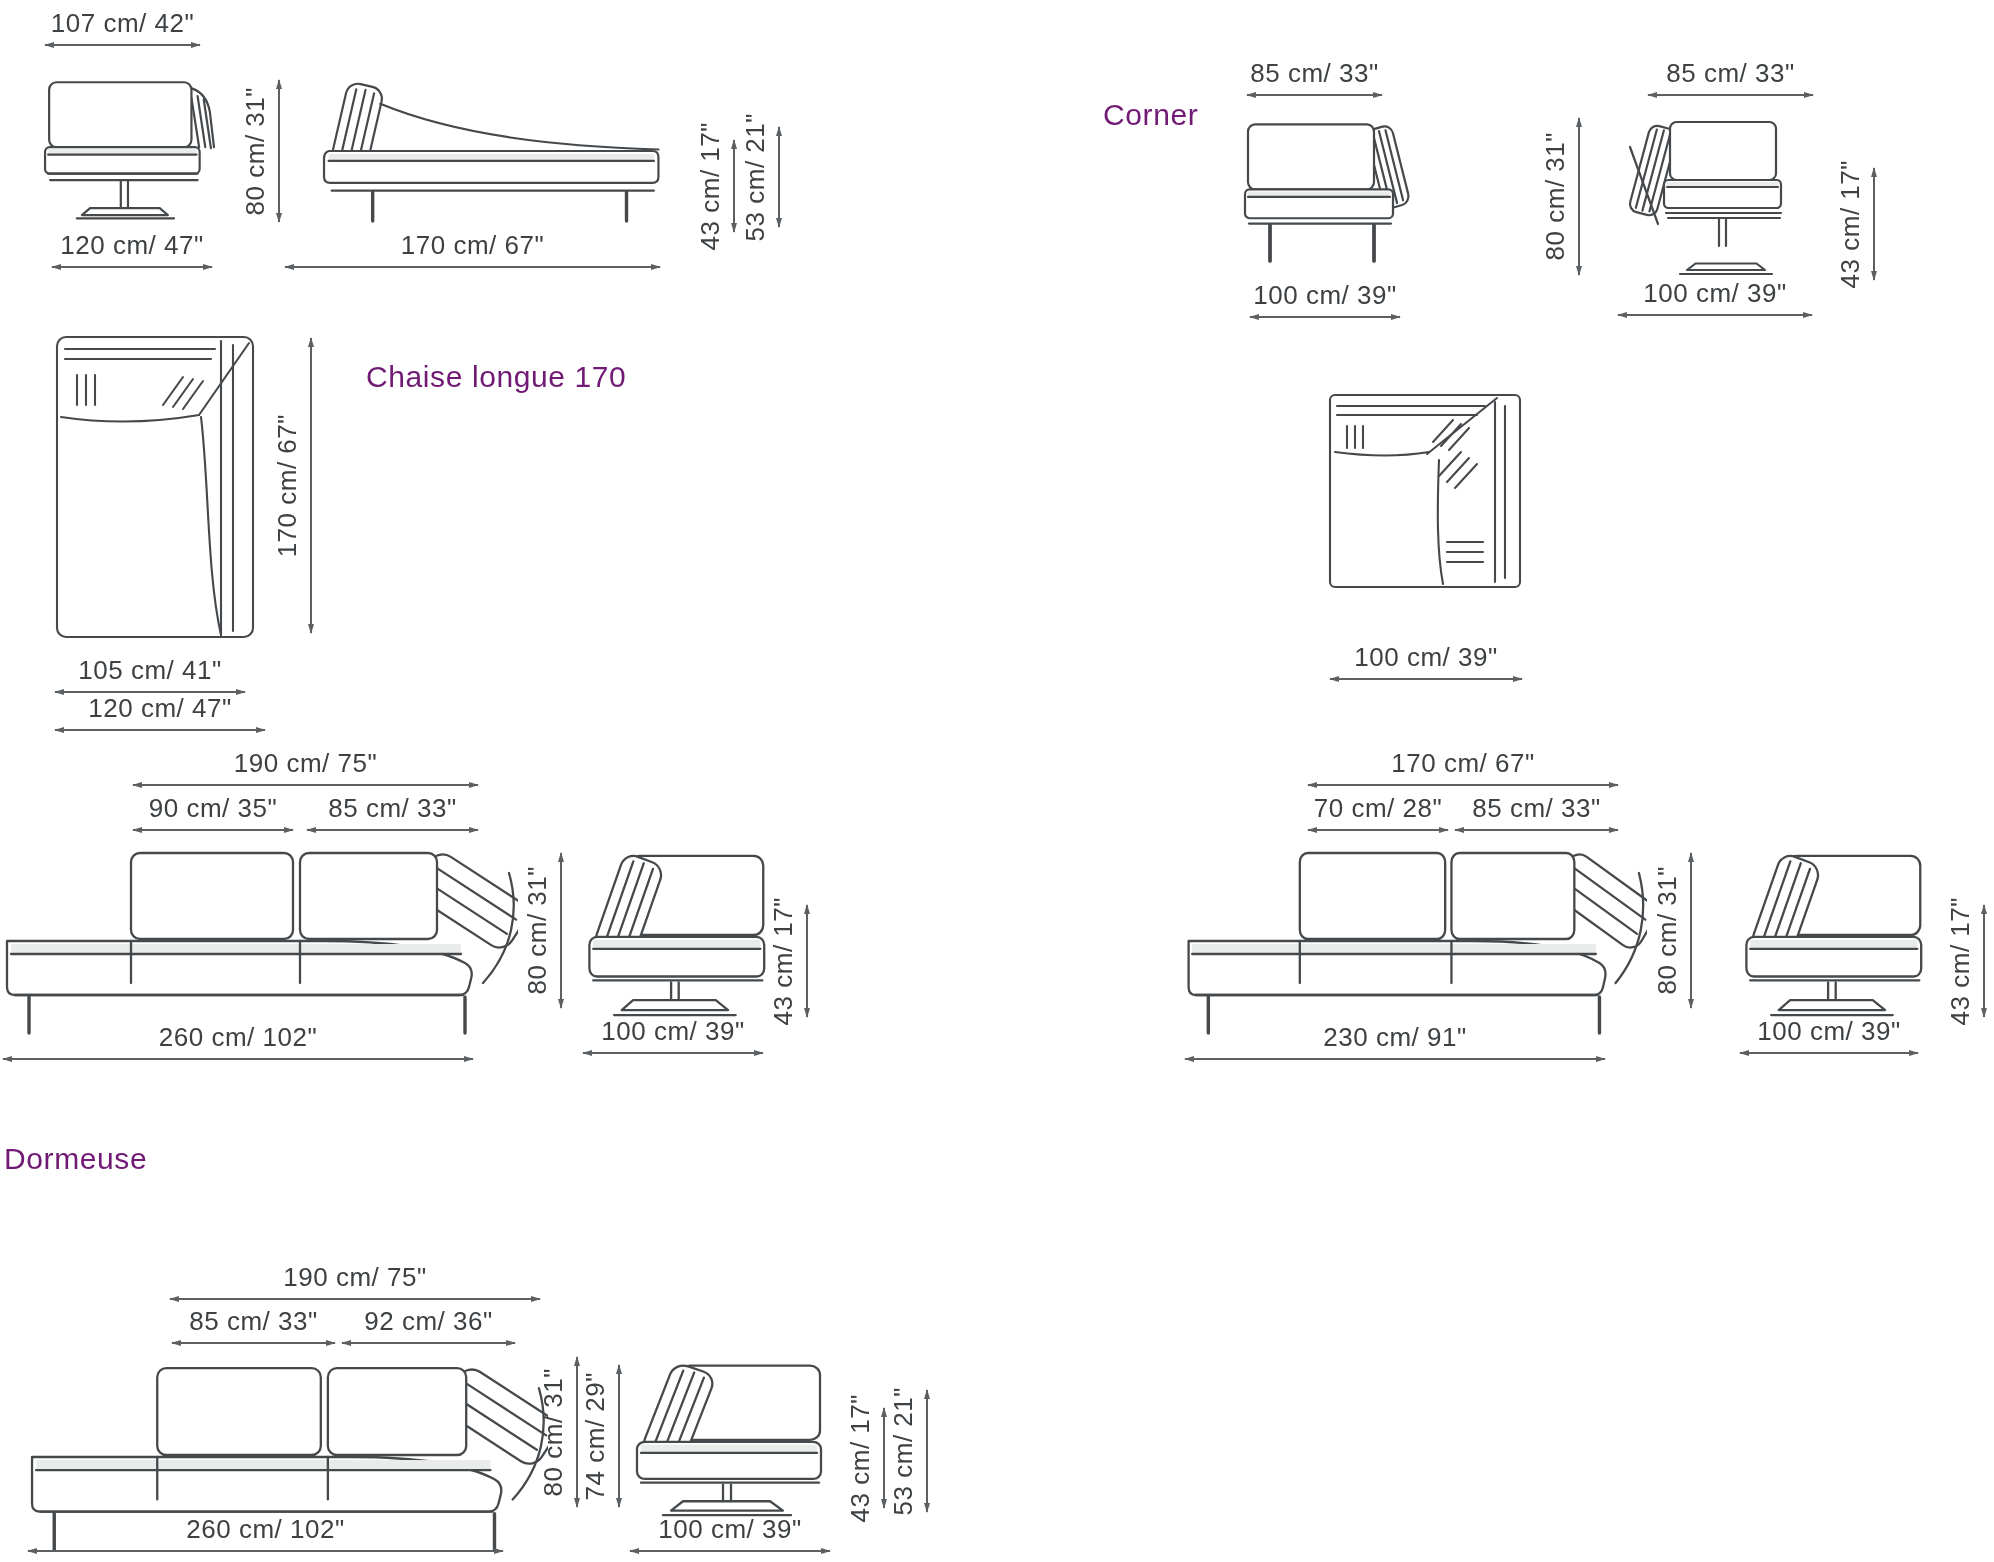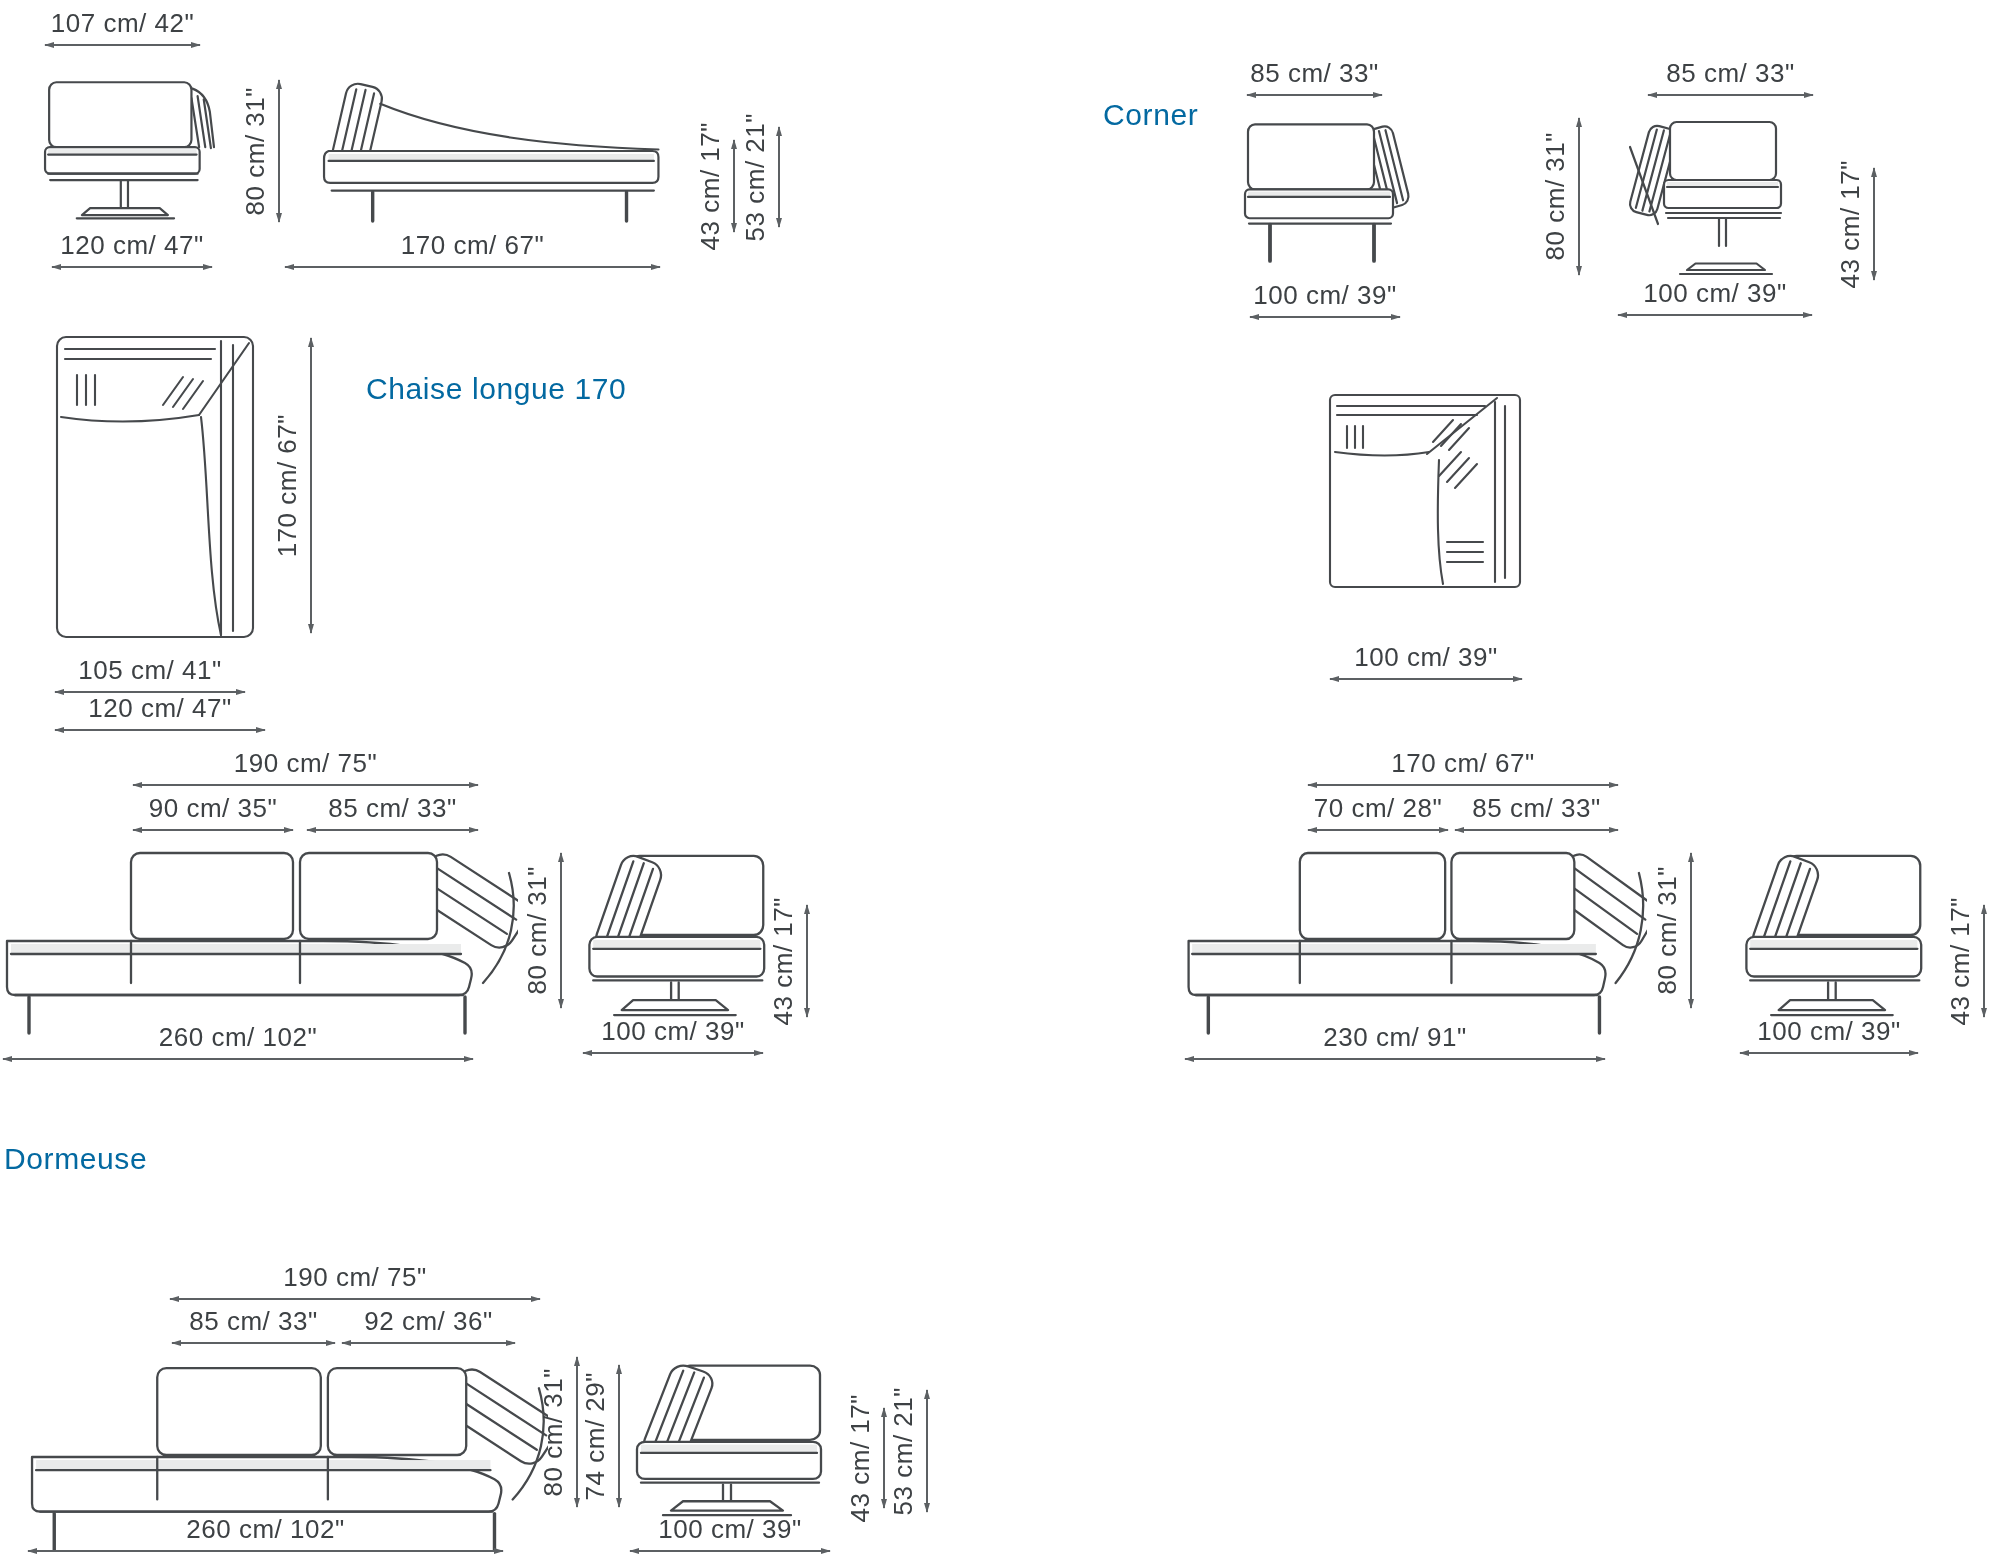--- a/index.html
+++ b/index.html
@@ -1,19 +1,19 @@
 <!DOCTYPE html>
 <html><head>
 <meta charset="utf-8">
 <style>
   html,body{margin:0;padding:0;background:#fff;}
   #canvas{position:relative;width:1994px;height:1562px;background:#ffffff;overflow:hidden;
           font-family:"Liberation Sans","DejaVu Sans",sans-serif;color:#3d4144;}
   .draw{position:absolute;overflow:visible;}
-  .sec-title{position:absolute;font-size:30px;letter-spacing:.6px;color:#0369a1;white-space:nowrap;}
+  .sec-title{position:absolute;font-size:30px;letter-spacing:.6px;color:#701a75;white-space:nowrap;}
   
   .hdim{position:absolute;display:flex;flex-direction:column;align-items:center;}
   .hdim .t{font-size:26px;letter-spacing:.5px;line-height:30px;margin-bottom:6px;white-space:nowrap;color:#3d4144;}
   .hdim .l{width:100%;height:0;border-top:2px solid #5c6063;position:relative;}
   .hdim .l::before{content:"";position:absolute;left:-1px;top:-4px;border-top:3px solid transparent;border-bottom:3px solid transparent;border-right:10px solid #5c6063;}
   .hdim .l::after{content:"";position:absolute;right:-1px;top:-4px;border-top:3px solid transparent;border-bottom:3px solid transparent;border-left:10px solid #5c6063;}
   
   .vdim{position:absolute;display:flex;flex-direction:row;gap:7px;}
   .vdim .t{align-self:center;writing-mode:vertical-rl;transform:rotate(180deg);font-size:26px;letter-spacing:.5px;white-space:nowrap;color:#3d4144;}
   .vdim .l{align-self:stretch;width:0;border-left:2px solid #5c6063;position:relative;}
@@ -212,21 +212,21 @@
       <span class="l"></span>
   </div>
 
   <svg class="draw" style="left:53px;top:333px;width:212px;height:310px" viewBox="0 0 212 310" preserveAspectRatio="none">
       <use href="#sym-b-plan" width="212" height="310"></use>
     </svg>
   <div class="vdim" style="left:272px;top:338px;height:295px">
     <span class="t">170 cm/ 67"</span>
       <span class="l"></span>
   </div>
-  <div class="sec-title" style="left:366px;top:372px">Chaise longue 170</div>
+  <div class="sec-title" style="left:366px;top:360px">Chaise longue 170</div>
   <div class="hdim" style="left:55px;top:655px;width:190px">
     <span class="t">105 cm/ 41"</span>
       <span class="l"></span>
   </div>
   <div class="hdim" style="left:55px;top:693px;width:210px">
     <span class="t">120 cm/ 47"</span>
       <span class="l"></span>
   </div>
 
   <div class="hdim" style="left:133px;top:748px;width:345px">

